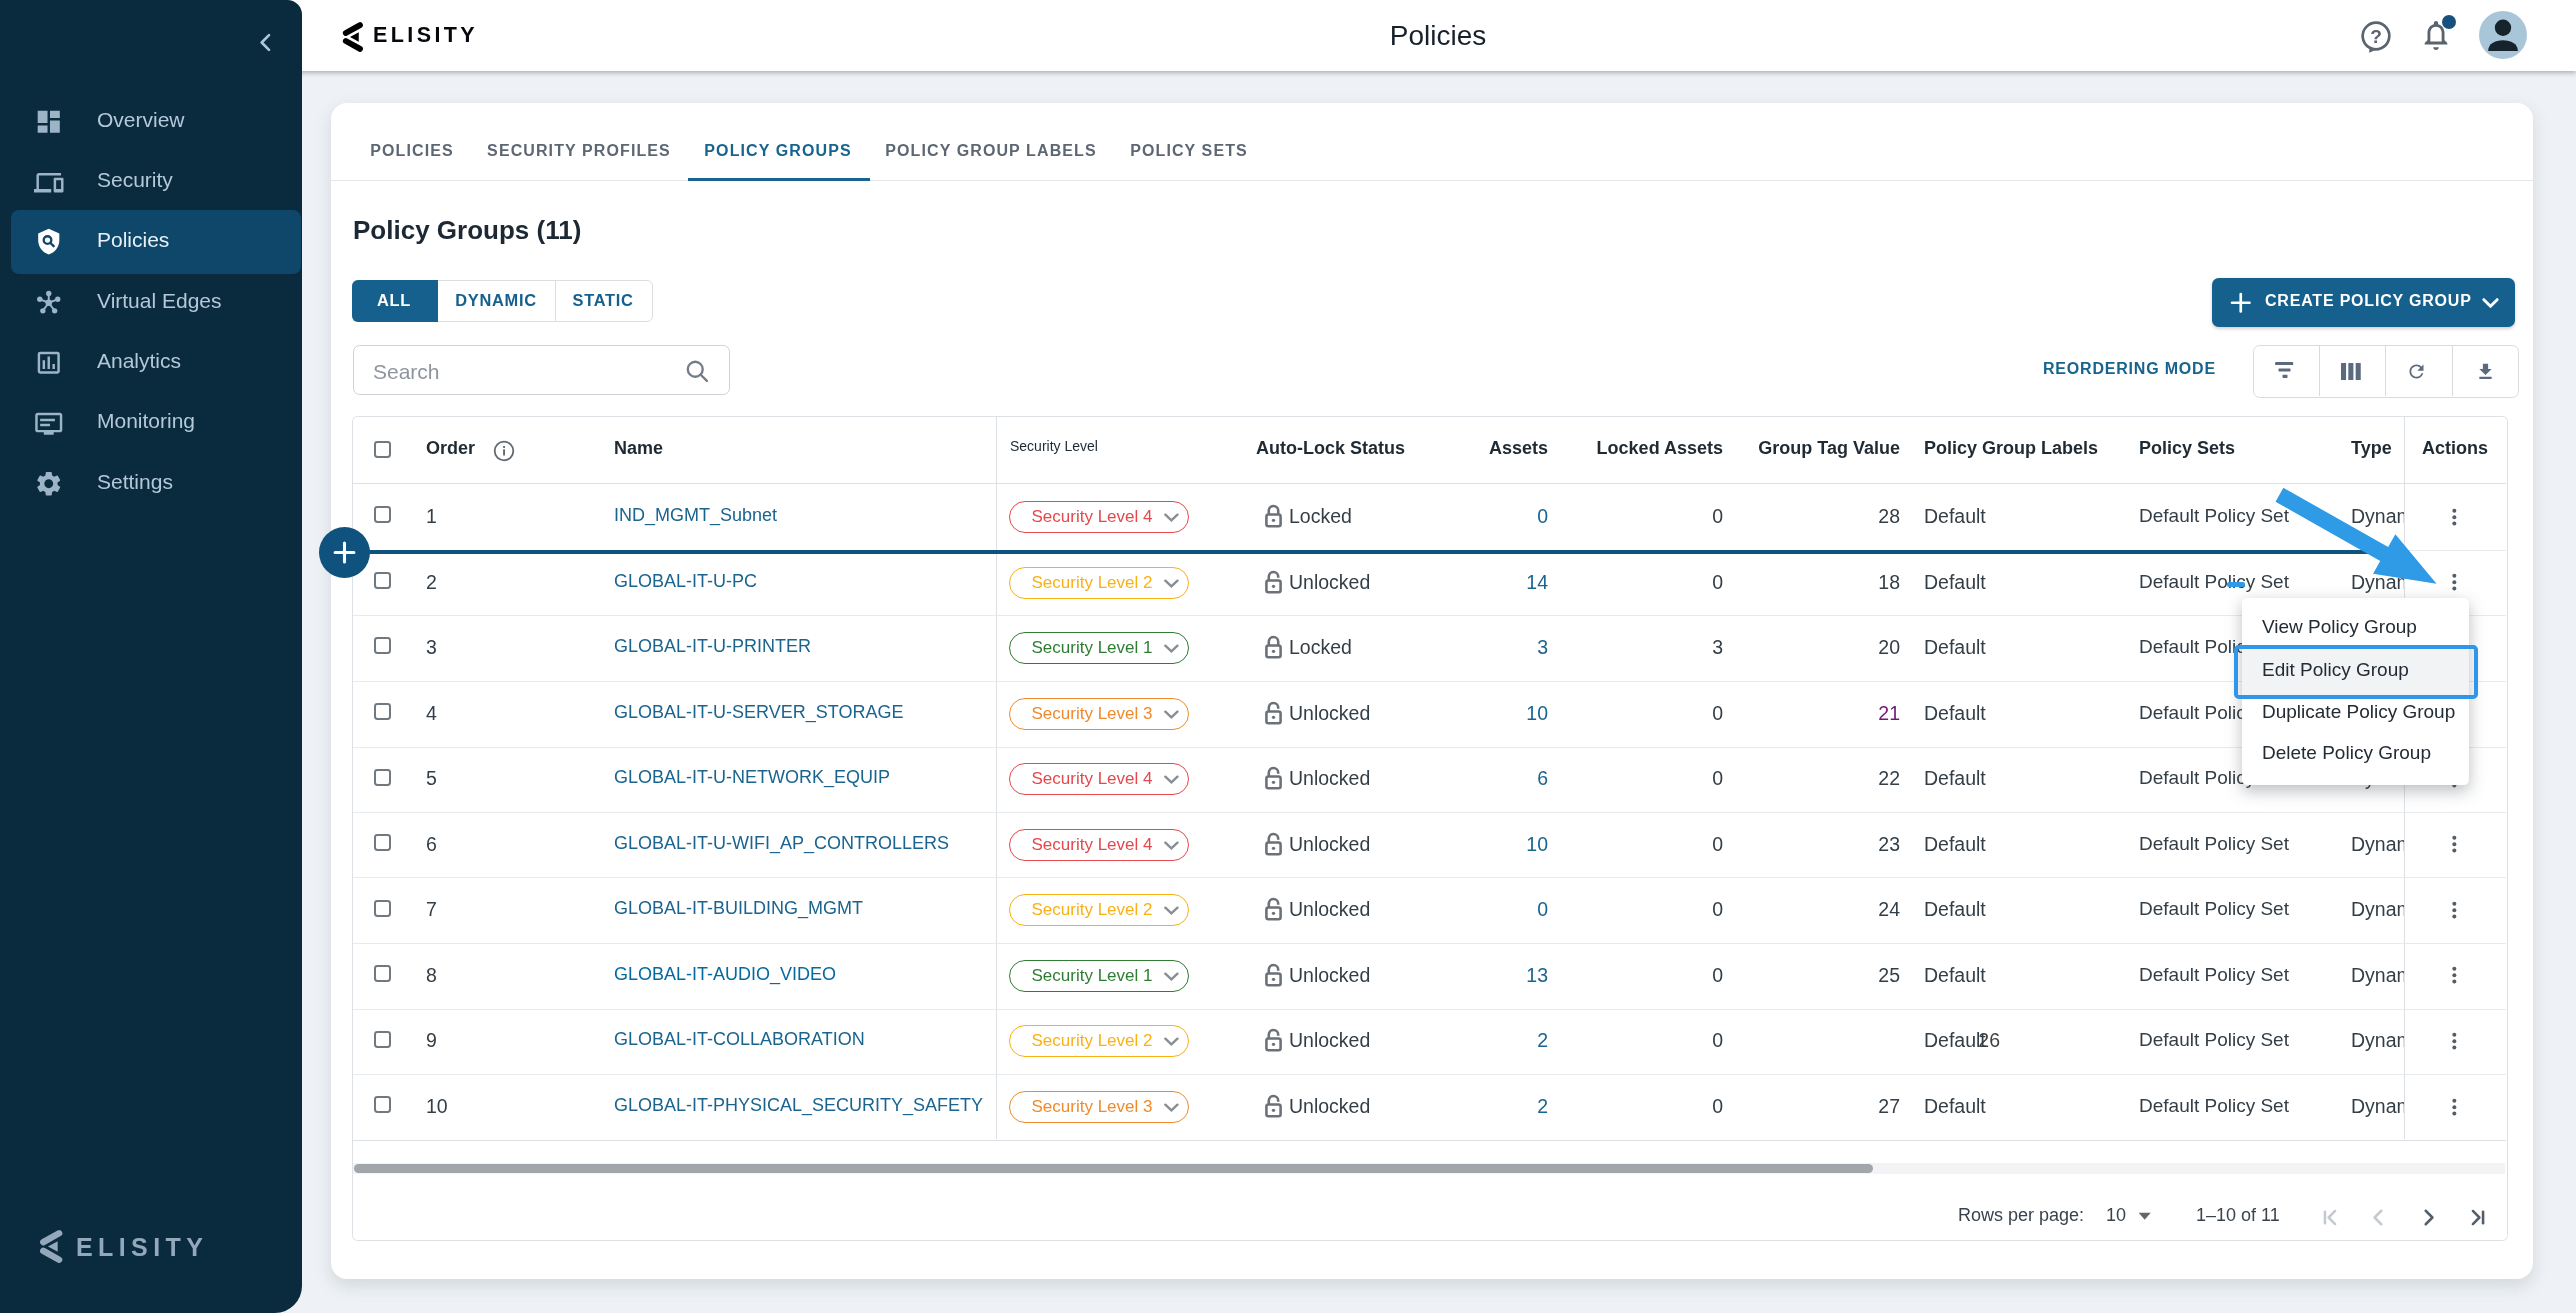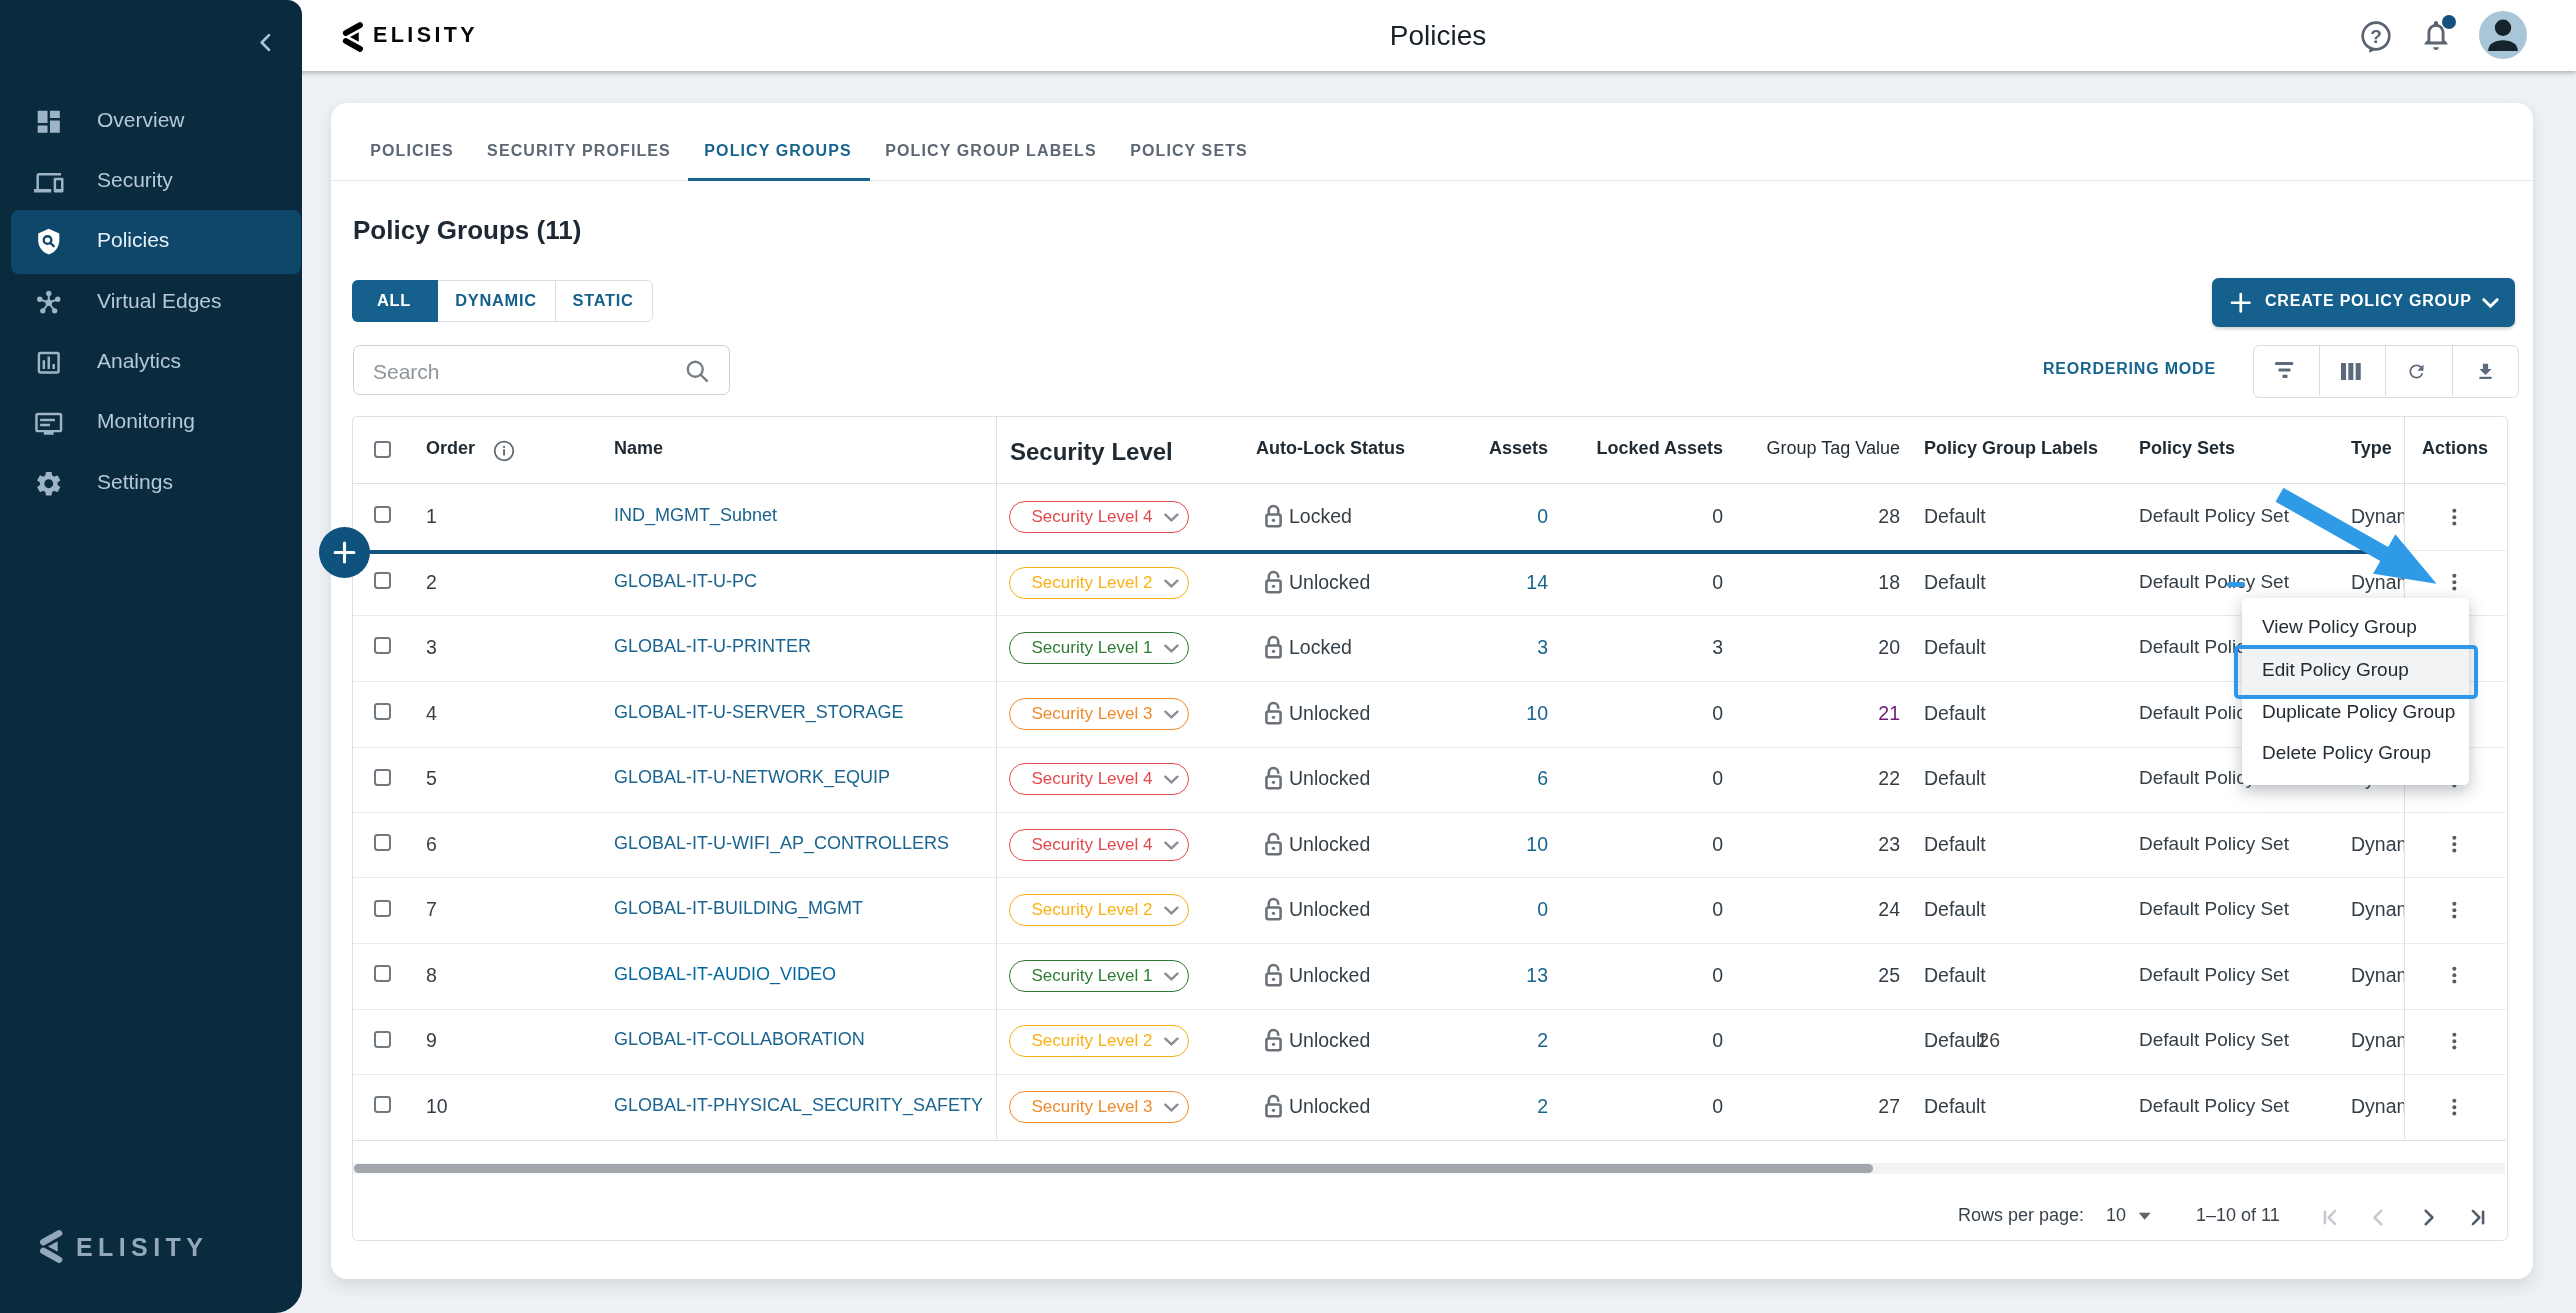--- a/index.html
+++ b/index.html
@@ -89,25 +89,25 @@
 <div class="abs" style="left:996px;top:417px;width:1.3px;height:722px;background:#dde1e6"></div>
 <div class="abs" style="left:2404px;top:417px;width:1.3px;height:722px;background:#dde1e6"></div>
 <div style="position:absolute;left:374px;top:441px;width:17.4px;height:17.4px;border:2.3px solid #707880;border-radius:3.4px"></div>
 <div class="txt" style="left:426px;top:438px;font-size:18px;font-weight:700;color:#1f2a33">Order</div>
 <svg class="abs" style="left:492px;top:439px" width="24" height="24" viewBox="0 0 24 24">
     <circle cx="12" cy="12" r="9.3" fill="none" stroke="#5f6a74" stroke-width="1.8"></circle>
     <rect x="11.1" y="10.3" width="1.9" height="6.2" fill="#5f6a74"></rect>
     <rect x="11.1" y="7" width="1.9" height="1.9" fill="#5f6a74"></rect>
   </svg>
 <div class="txt" style="left:614px;top:438px;font-size:18px;font-weight:700;color:#1f2a33">Name</div>
-<div class="txt" style="left:1010px;top:438px;font-size:24px;font-weight:700;color:#1f2a33">Security Level</div>
+<div class="txt" style="left:1010px;top:438px;font-size:14px;font-weight:400;color:#1f2a33">Security Level</div>
 <div class="txt" style="left:1256px;top:438px;font-size:18px;font-weight:700;color:#1f2a33">Auto-Lock Status</div>
 <div class="txt" style="left:1548px;top:438px;transform:translateX(-100%);font-size:18px;font-weight:700;color:#1f2a33">Assets</div>
 <div class="txt" style="left:1723px;top:438px;transform:translateX(-100%);font-size:18px;font-weight:700;color:#1f2a33">Locked Assets</div>
-<div class="txt" style="left:1900px;top:438px;transform:translateX(-100%);font-size:18px;font-weight:400;color:#1f2a33">Group Tag Value</div>
+<div class="txt" style="left:1900px;top:438px;transform:translateX(-100%);font-size:18px;font-weight:700;color:#1f2a33">Group Tag Value</div>
 <div class="txt" style="left:1924px;top:438px;font-size:18px;font-weight:700;color:#1f2a33">Policy Group Labels</div>
 <div class="txt" style="left:2139px;top:438px;font-size:18px;font-weight:700;color:#1f2a33">Policy Sets</div>
 <div class="txt" style="left:2351px;top:438px;font-size:18px;font-weight:700;color:#1f2a33">Type</div>
 <div class="txt" style="left:2422px;top:438px;font-size:18px;font-weight:700;color:#1f2a33">Actions</div>
 <div class="abs" style="left:353px;top:550px;width:2153px;height:1.1px;background:#e8ebee"></div>
 <div style="position:absolute;left:374px;top:506px;width:17.4px;height:17.4px;border:2.3px solid #707880;border-radius:3.4px"></div>
 <div class="txt" style="left:426px;top:505px;font-size:19.5px;color:#333e47">1</div>
 <div class="txt" style="left:614px;top:505px;font-size:18px;color:#1a648f;max-width:377px;overflow:hidden">IND_MGMT_Subnet</div>
 <div style="position:absolute;left:1009px;top:501px;width:180px;height:32px;border:1.6px solid #e5484d;border-radius:17.4px">
 <span style="position:absolute;left:21.5px;top:50%;transform:translateY(-52%);font-size:17px;color:#e5484d;white-space:nowrap">Security Level 4</span>

